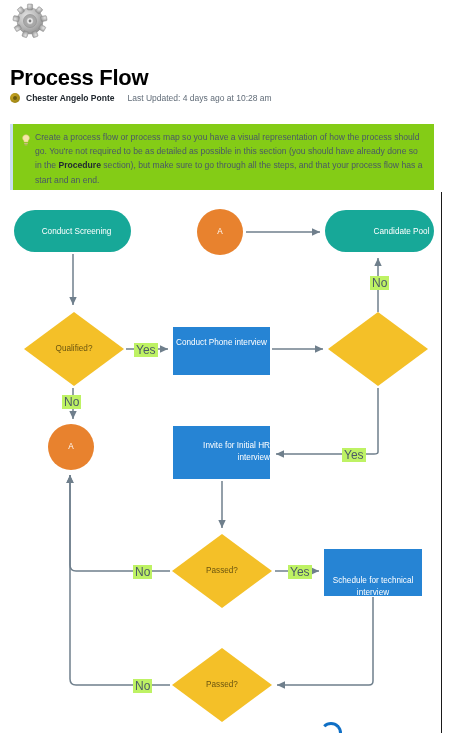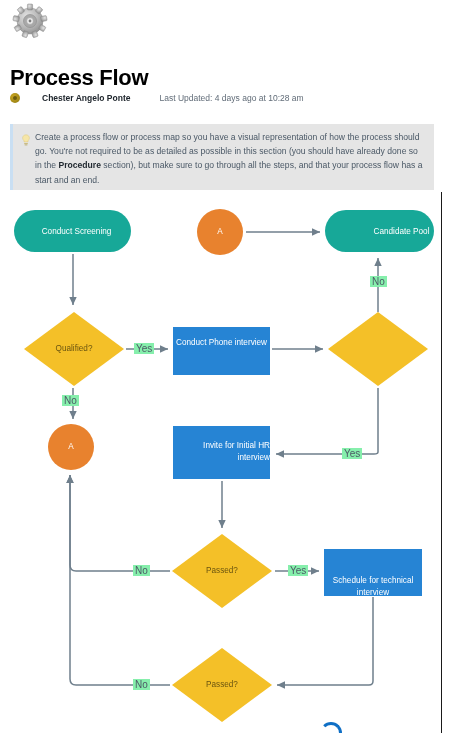--- a/index.html
+++ b/index.html
@@ -18,41 +18,41 @@
 
   
   .gear-wrap { position: absolute; left: 10px; top: 2px; width: 40px; height: 40px; }
   .page-title {
     position: absolute; left: 10px; top: 50px;
     font-size: 22px; font-weight: bold; color: #000000;
     letter-spacing: -0.3px;
   }
   .byline {
     position: absolute; left: 10px; top: 93px;
-    display: flex; align-items: flex-end; gap: 22px;
+    display: flex; align-items: flex-end; gap: 6px;
     font-size: 8.5px; color: #3d4a55;
     white-space: nowrap;
   }
   .avatar {
     width: 10px; height: 10px; border-radius: 50%;
     background: radial-gradient(circle at 35% 35%, #c9a520, #8e7a12);
     display: inline-block; position: relative; flex: none;
   }
   .avatar::after {
     content: ""; position: absolute; left: 3px; top: 3px;
     width: 4px; height: 4px; border-radius: 50%; background: #6b5c10;
   }
   .author { font-weight: bold; color: #20272e; }
   .updated { color: #616c78; margin-left: 7px; }
 
   
   .callout {
     position: absolute; left: 10px; top: 124px;
     width: 424px; height: 66px;
-    background: #e5e5e5;
+    background: #84cc16;
     border-left: 3px solid #c9dff3;
     padding: 6px 8px 6px 22px;
   }
   .bulb-icon {
     position: absolute; left: 8px; top: 8px;
     width: 10px; height: 12px;
   }
   .callout p {
     margin: 0;
     font-size: 8.6px; line-height: 14.2px; color: #4a5866;
@@ -72,22 +72,22 @@
     position: absolute;
     color: #ffffff;
     font-size: 8.2px;
     text-align: center;
     line-height: 11.5px;
     pointer-events: none;
   }
   .diamond-label { color: #6b5510; }
   .edge-label {
     position: absolute;
-    font-size: 10px; color: #4c5a66;
-    background: #86efac; padding: 0 2px;
+    font-size: 12px; color: #4c5a66;
+    background: #bef264; padding: 0 2px;
     text-align: left;
   }
   .spinner {
     position: absolute; left: 320px; top: 722px;
     width: 22px; height: 22px;
     border: 3px solid transparent;
     border-top-color: #0f6fc5; border-right-color:#0f6fc5;
     border-radius: 50%;
   }
 </style>

